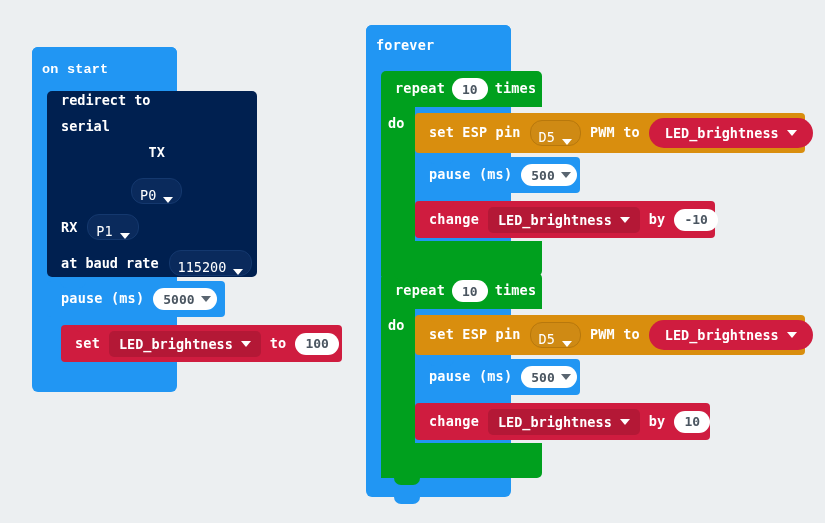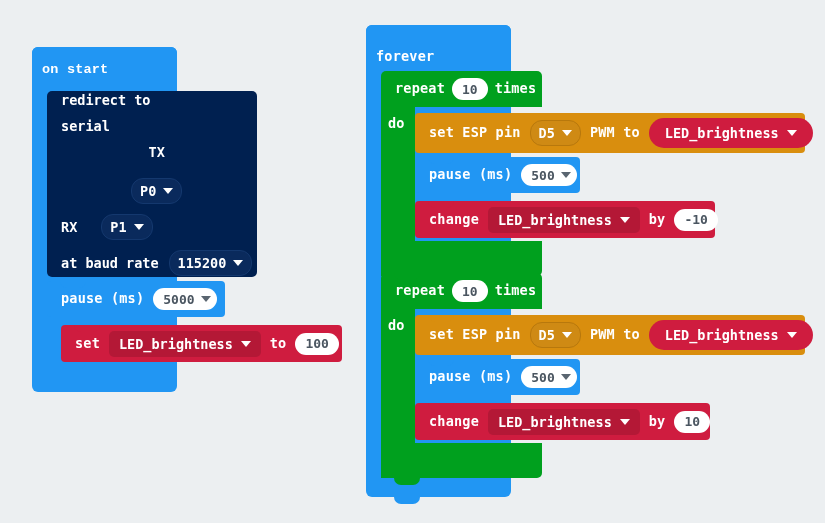--- a/index.html
+++ b/index.html
@@ -69,27 +69,27 @@
     border-left: 5px solid transparent;
     border-right: 5px solid transparent;
     border-top: 6px solid #5a6570;
     display: inline-block;
   }
   .caret.white { border-top-color: #ffffff; }
 
   
   .dropfield {
     display: inline-flex;
-    align-items: center;
+    align-items: flex-end;
     gap: 7px;
     border-radius: 12px;
     height: 26px;
     padding: 0 8px;
     font-size: 13.5px;
-    font-weight: bold;
+    font-weight: normal;
     color: #ffffff;
     box-sizing: border-box;
   }
 
   
   .varpill {
     display: inline-flex;
     align-items: center;
     gap: 8px;
     background: #cf1c3f;
@@ -148,21 +148,21 @@
         <span class="lbl">serial</span>
 
         <div style="display:flex; align-items:center; gap:18px;flex-direction:column;">
           <span class="lbl">TX</span>
           <span class="dropfield" style="background:#0a2a5c; border:1px solid #14386e;">
             <span>P0</span>
             <span class="caret white"></span>
           </span>
         </div>
 
-        <div style="display:flex; align-items:center; gap:24px;">
+        <div style="display:flex; align-items:center; gap:10px;">
           <span class="lbl">RX</span>
           <span class="dropfield" style="background:#0a2a5c; border:1px solid #14386e;">
             <span>P1</span>
             <span class="caret white"></span>
           </span>
         </div>
 
         <div style="display:flex; align-items:center; gap:10px;">
           <span class="lbl">at baud rate</span>
           <span class="dropfield" style="background:#0a2a5c; border:1px solid #14386e;">
@@ -200,21 +200,21 @@
     </div>
 
     <div style="position:absolute; left:60px; top:362px; width:26px; height:7px; background:#2196f3; border-radius:0 0 7px 7px;"></div>
   </div>
 
   <div>
 
     <div class="blk" style="left:366px; top:25px; width:145px; height:472px; background:#2196f3; border-radius:6px;"></div>
 
     <div class="blk" style="left:366px; top:25px; width:145px; height:41px; background:#2196f3; border-radius:6px 6px 0 0;">
-      <div class="row" style="left:10px;margin-top:11px;">
+      <div class="row" style="left:10px;">
         <span class="rowtxt">forever</span>
       </div>
     </div>
 
     <div>
 
       <div class="blk" style="left:381px; top:71px; width:161px; height:36px; background:#00a01e; border-radius:5px 5px 0 0;">
         <div class="notch" style="left:13px; background:#00a01e;"></div>
         <div class="row" style="gap:7px;">
           <span class="rowtxt">repeat</span>

